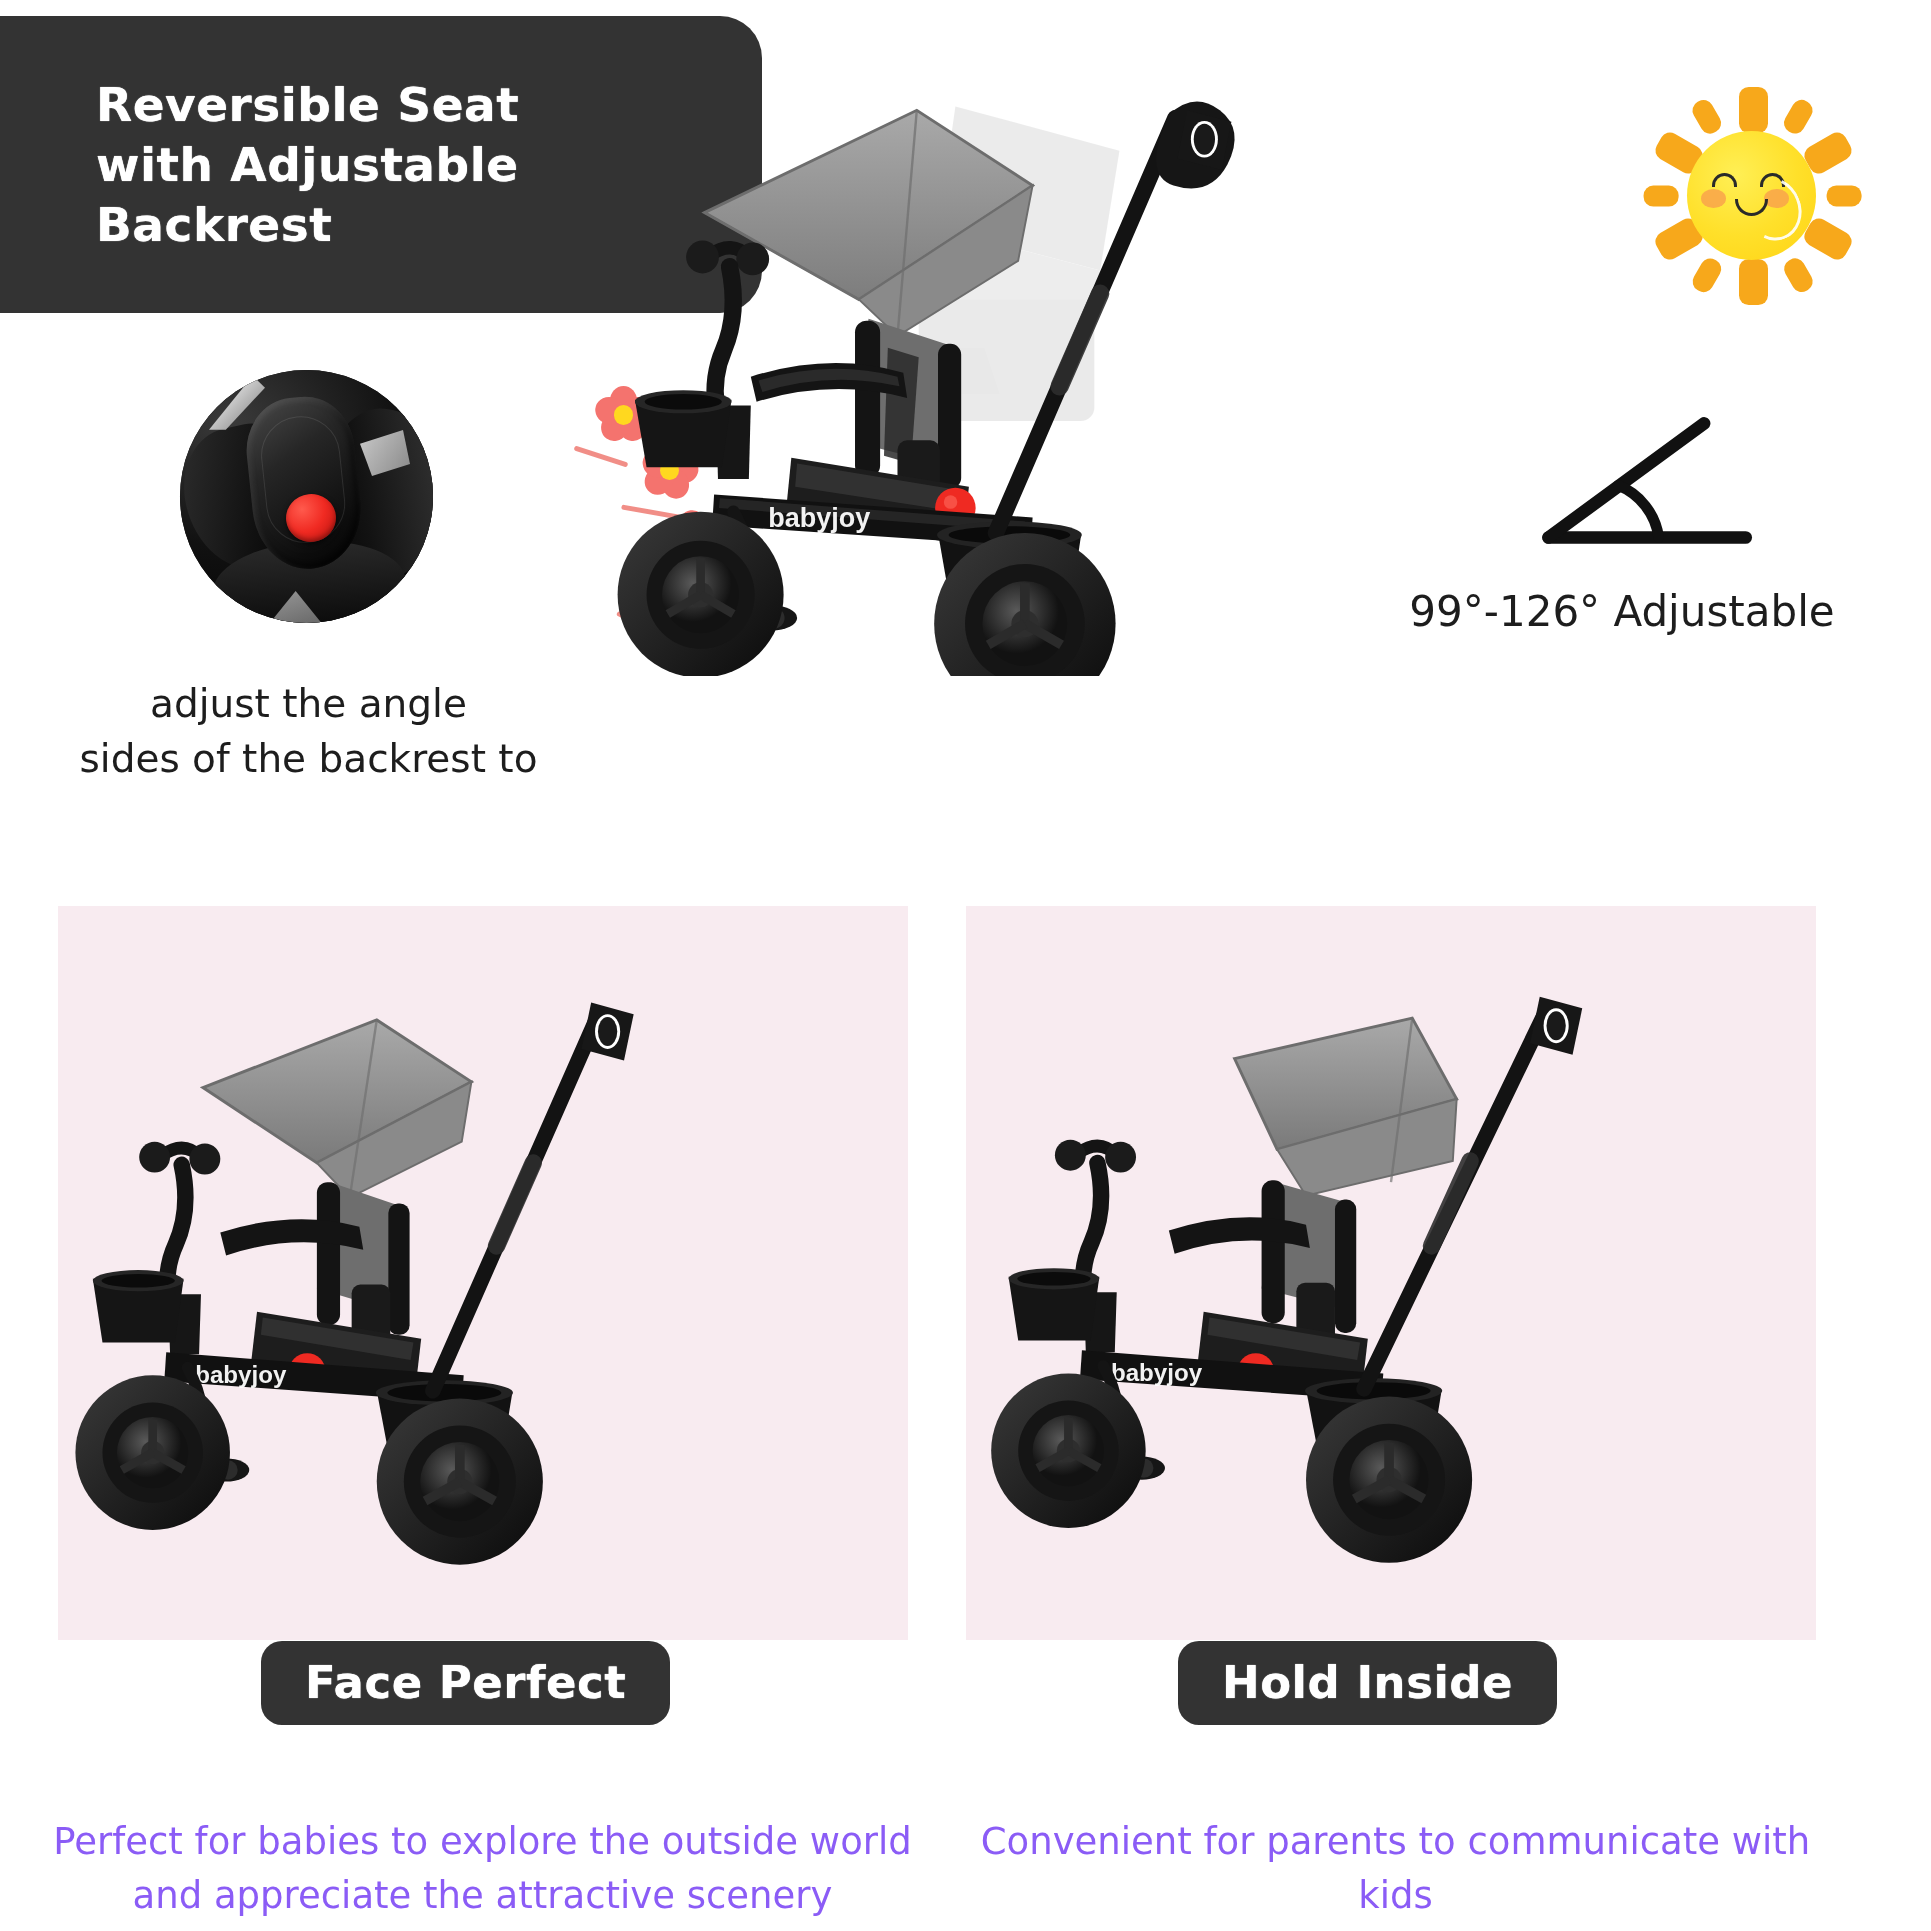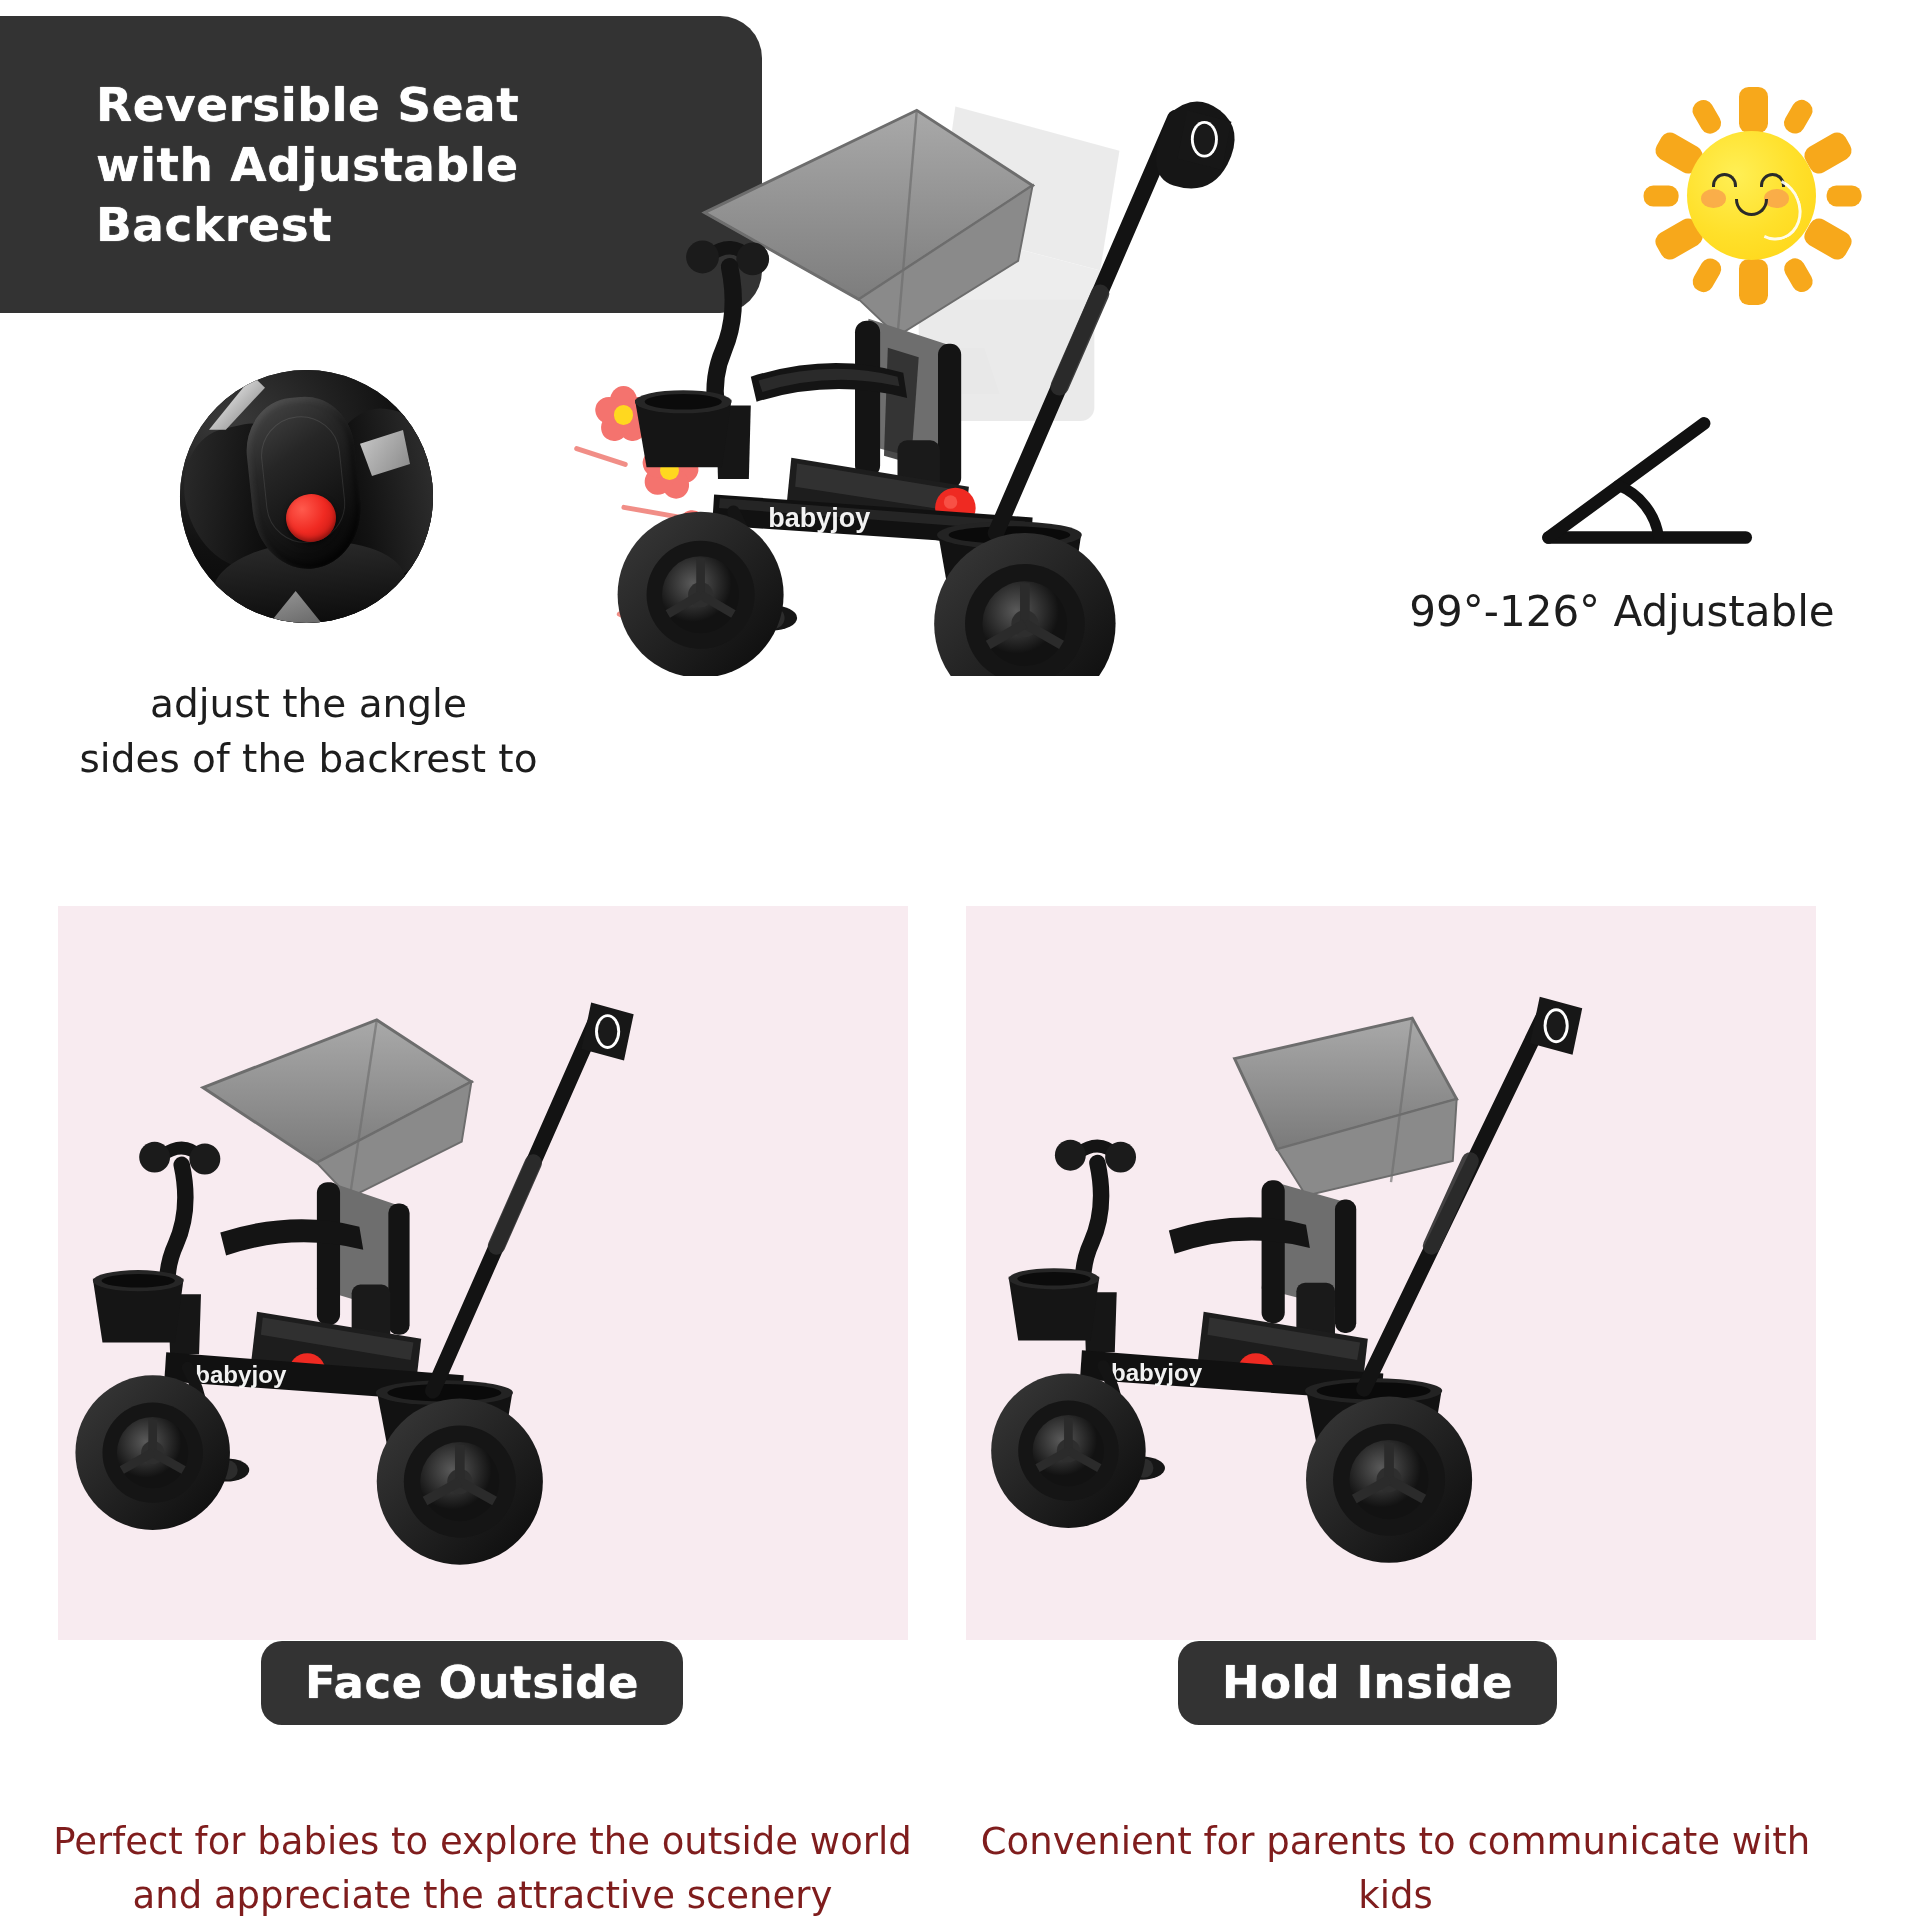--- a/index.html
+++ b/index.html
@@ -175,21 +175,21 @@
     color:#fff; font-family:"DejaVu Sans", sans-serif;
     font-weight:bold; font-size:45px; letter-spacing:0.5px;
     text-shadow:0 0 1px #fff;
     white-space:nowrap;
   }
   .panel-badge.left{left:261px;}
   .panel-badge.right{left:1178px;}
   .panel-caption{
     position:absolute; top:1815px; width:859px;
     text-align:center; font-family:"DejaVu Sans", sans-serif;
-    font-size:37px; line-height:1.45; color:#7f1d1d;
+    font-size:37px; line-height:1.45; color:#8b5cf6;
   }
   .panel-caption.left{left:53px;}
   .panel-caption.right{left:966px;}
 
   
   .trike-svg{position:absolute; inset:0; width:100%; height:100%;}
 </style>
 </head>
 <body>
 
@@ -603,21 +603,21 @@
       <circle cx="438" cy="594" r="13" fill="#2e2e2e"></circle>
       <g stroke="#2b2b2b" stroke-width="10">
         <line x1="438" y1="594" x2="438" y2="556"></line>
         <line x1="438" y1="594" x2="474" y2="614"></line>
         <line x1="438" y1="594" x2="402" y2="614"></line>
       </g>
     </g>
   </svg>
 </div>
 
-<div class="panel-badge left">Face Outside</div>
+<div class="panel-badge left">Face Perfect</div>
 <div class="panel-badge right">Hold Inside</div>
 
 <div class="panel-caption left">
   <div>Perfect for babies to explore the outside world</div>
   <div>and appreciate the attractive scenery</div>
 </div>
 <div class="panel-caption right">
   <div>Convenient for parents to communicate with kids</div>
   <div>and watch their every move</div>
 </div>

